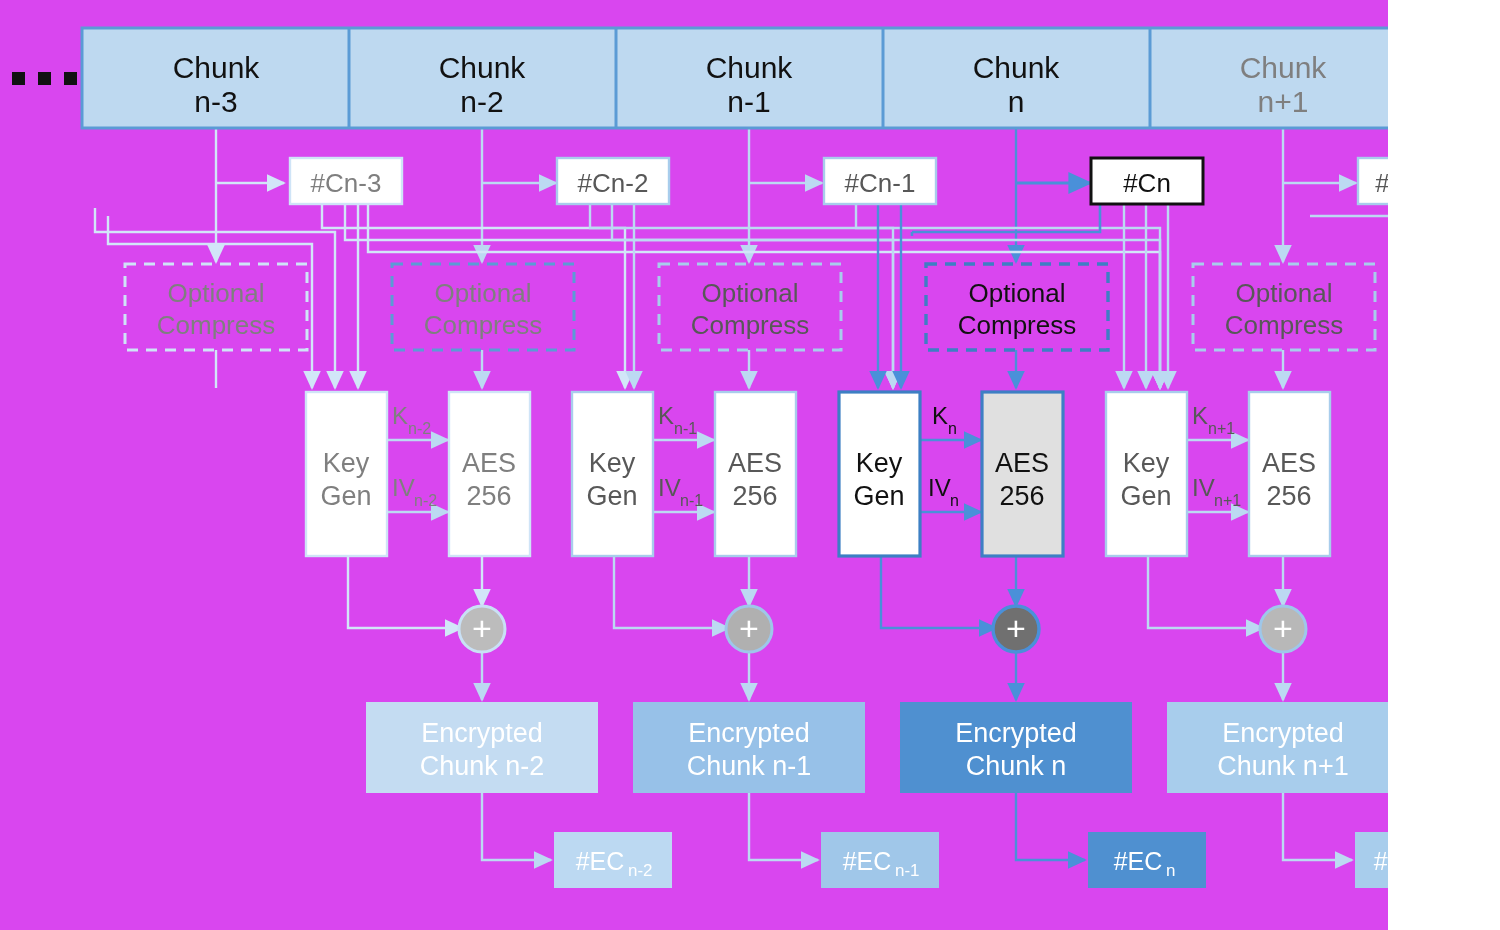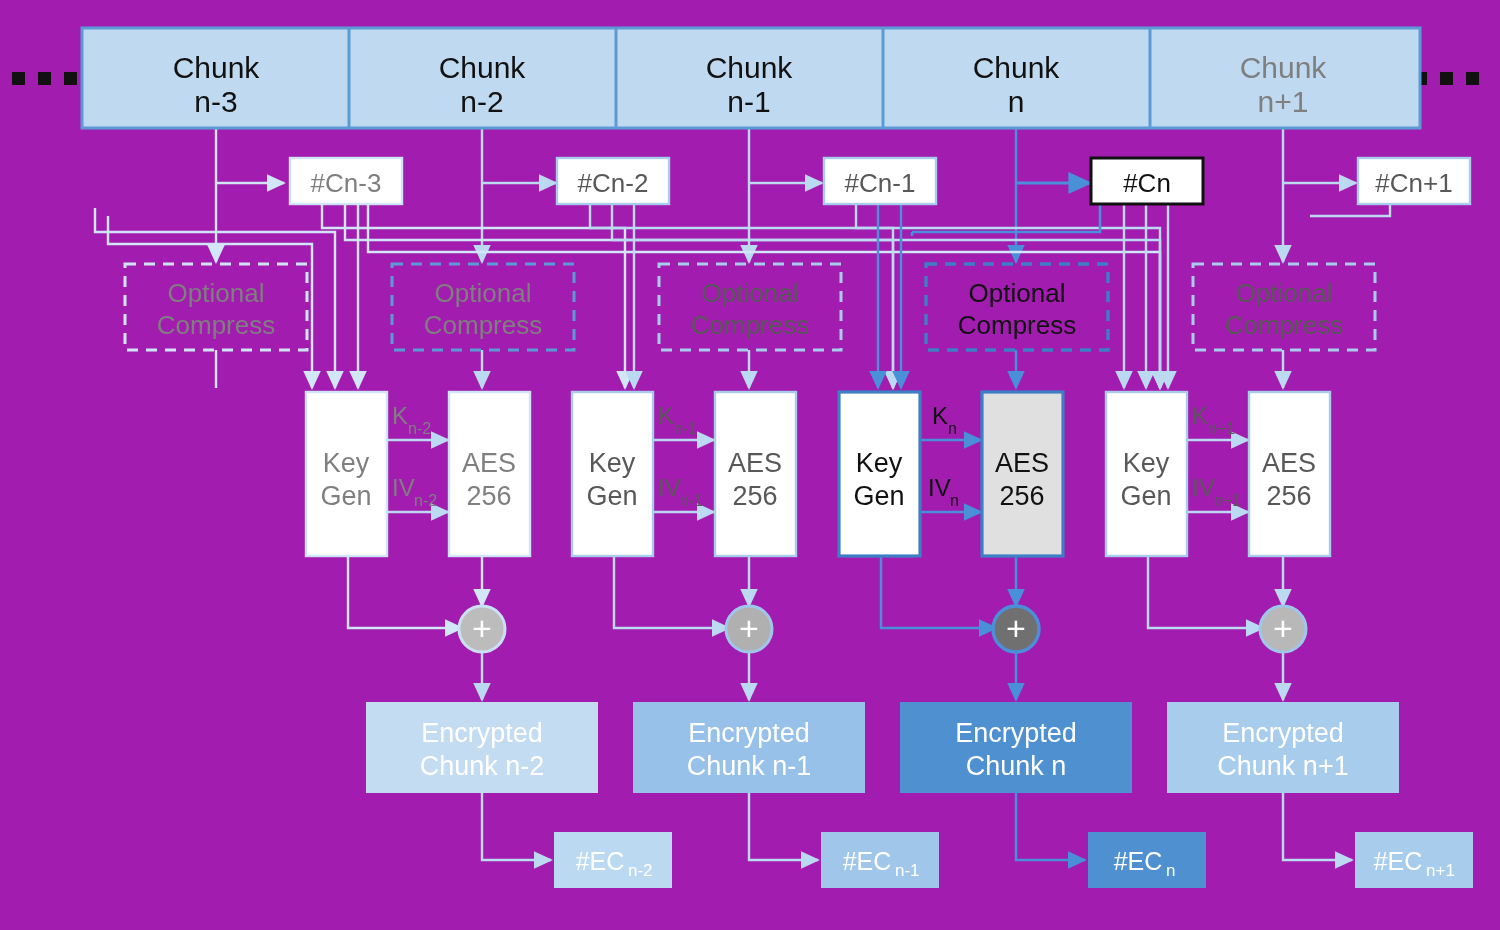--- a/index.html
+++ b/index.html
@@ -1,17 +1,17 @@
 <!DOCTYPE html>
 <html><head>
 <meta charset="utf-8">
 <style>
   html,body{margin:0;padding:0;background:#fff;}
   body{width:1500px;height:930px;font-family:"Liberation Sans","DejaVu Sans",sans-serif;}
-  #stage{position:relative;width:1500px;height:930px;overflow:hidden;background:#a21caf;}
+  #stage{position:relative;width:1388px;height:930px;overflow:hidden;background:#d946ef;}
   svg{position:absolute;left:0;top:0;}
   text{font-family:"Liberation Sans","DejaVu Sans",sans-serif;}
   .t-dark{fill:#111111;}
   .t-gray{fill:#7f7f7f;}
   .t-midgray{fill:#585858;}
   .t-white{fill:#ffffff;}
 </style>
 </head>
 <body>
 

